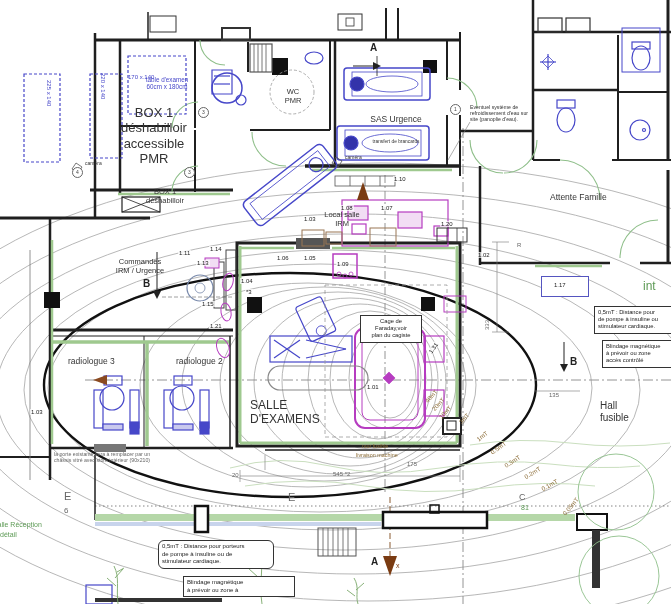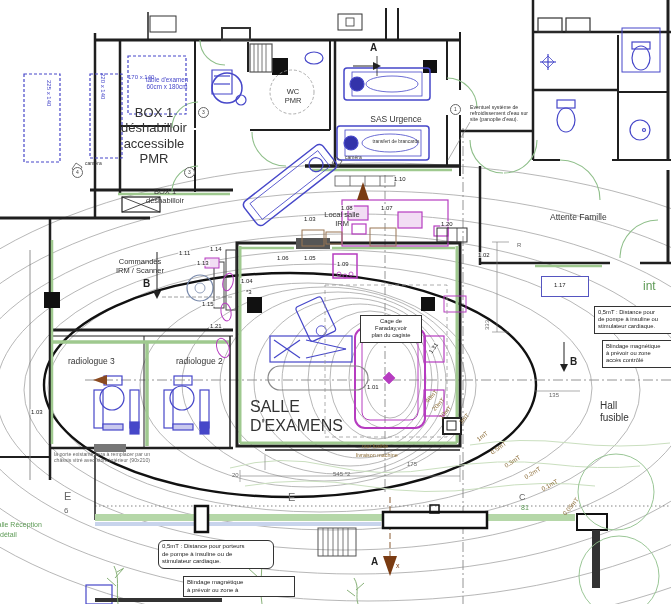--- a/index.html
+++ b/index.html
@@ -391,23 +391,23 @@
   <div class="lbl c" style="left:276px;top:63px;width:34px;font-size:7.5px">WC
 PMR</div>
   <div class="lbl c" style="left:352px;top:89px;width:88px;font-size:8.5px">SAS Urgence</div>
   <div class="lbl c" style="left:352px;top:114px;width:88px;font-size:4.8px">transfert de brancards</div>
   <div class="lbl" style="left:470px;top:104px;width:64px;font-size:5.2px">Eventuel système de
 refroidissement d'eau sur
 site (panoplie d'eau).</div>
   <div class="lbl c" style="left:318px;top:186px;width:48px;font-size:7.5px">Local salle
 IRM</div>
   <div class="lbl c" style="left:103px;top:233px;width:74px;font-size:7.5px">Commandes
-IRM / Scanner</div>
-  <div class="lbl" style="left:550px;top:212px;font-size:8.5px">Attente Famille</div>
-  <div class="lbl" style="left:250px;top:398px;font-size:16px">SALLE
+IRM / Urgence</div>
+  <div class="lbl" style="left:550px;top:192px;font-size:8.5px">Attente Famille</div>
+  <div class="lbl" style="left:250px;top:398px;font-size:12px">SALLE
 D'EXAMENS</div>
   <div class="lbl" style="left:68px;top:356px;font-size:8.5px">radiologue 3</div>
   <div class="lbl" style="left:176px;top:356px;font-size:8.5px">radiologue 2</div>
   <div class="lbl" style="left:600px;top:400px;font-size:10px">Hall
 fusible</div>
   <div class="lbl green" style="left:-6px;top:521px;font-size:7px">salle Réception</div>
   <div class="lbl green" style="left:0px;top:531px;font-size:7px">détail</div>
   <div class="lbl green" style="left:643px;top:279px;font-size:12px">int</div>
 
   <div class="lbl note c" style="left:360px;top:290px;width:54px">Cage de

